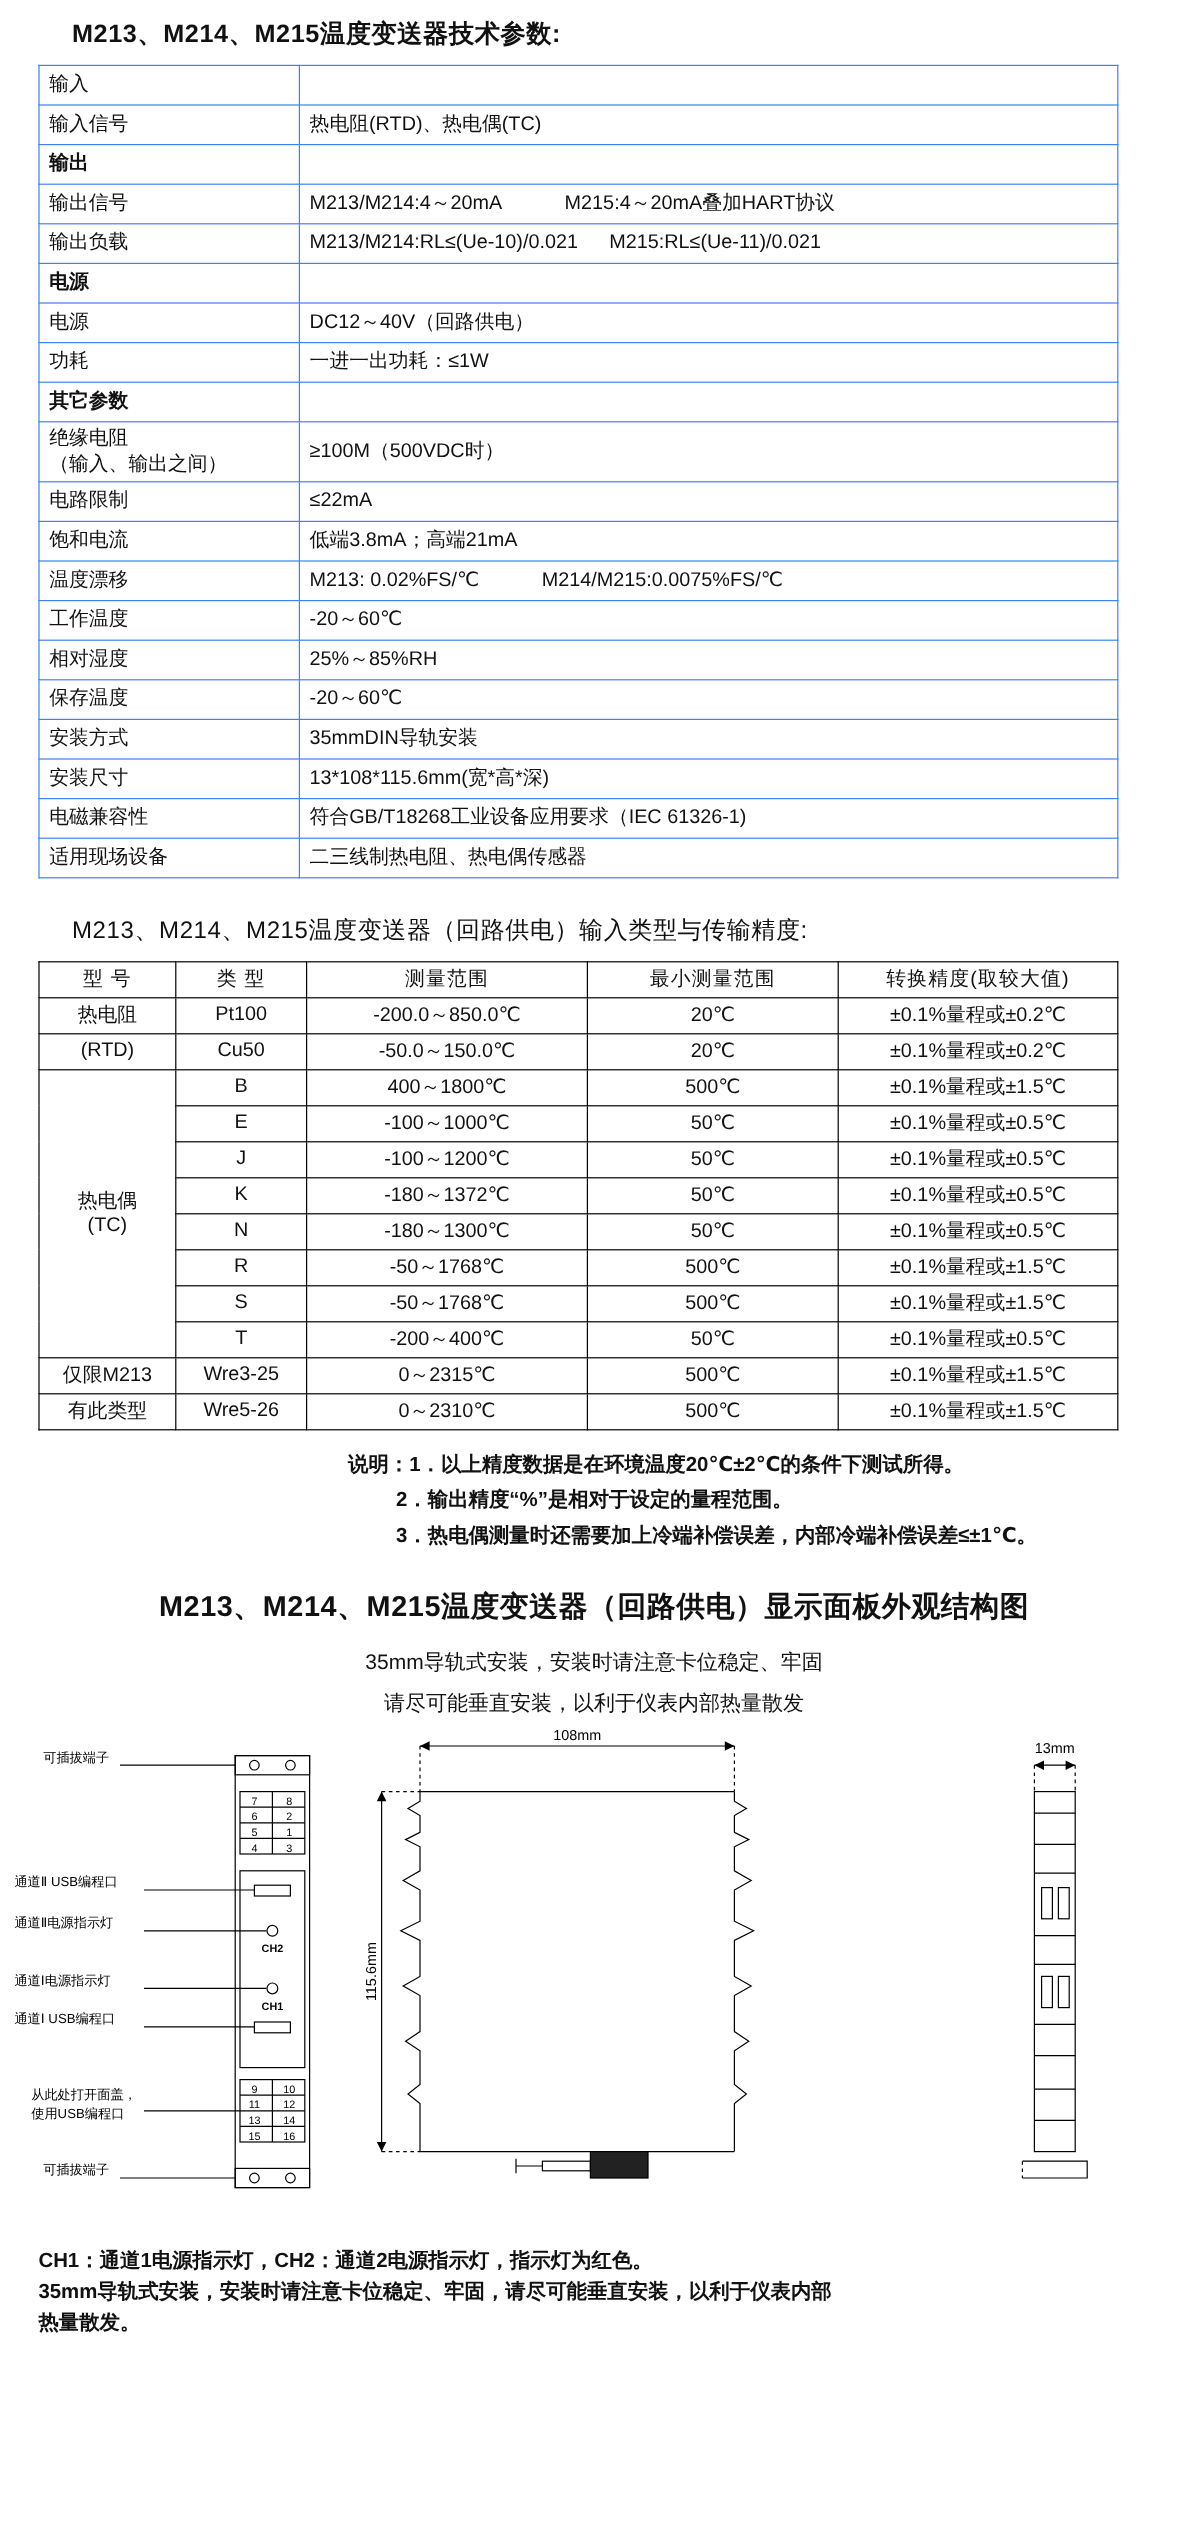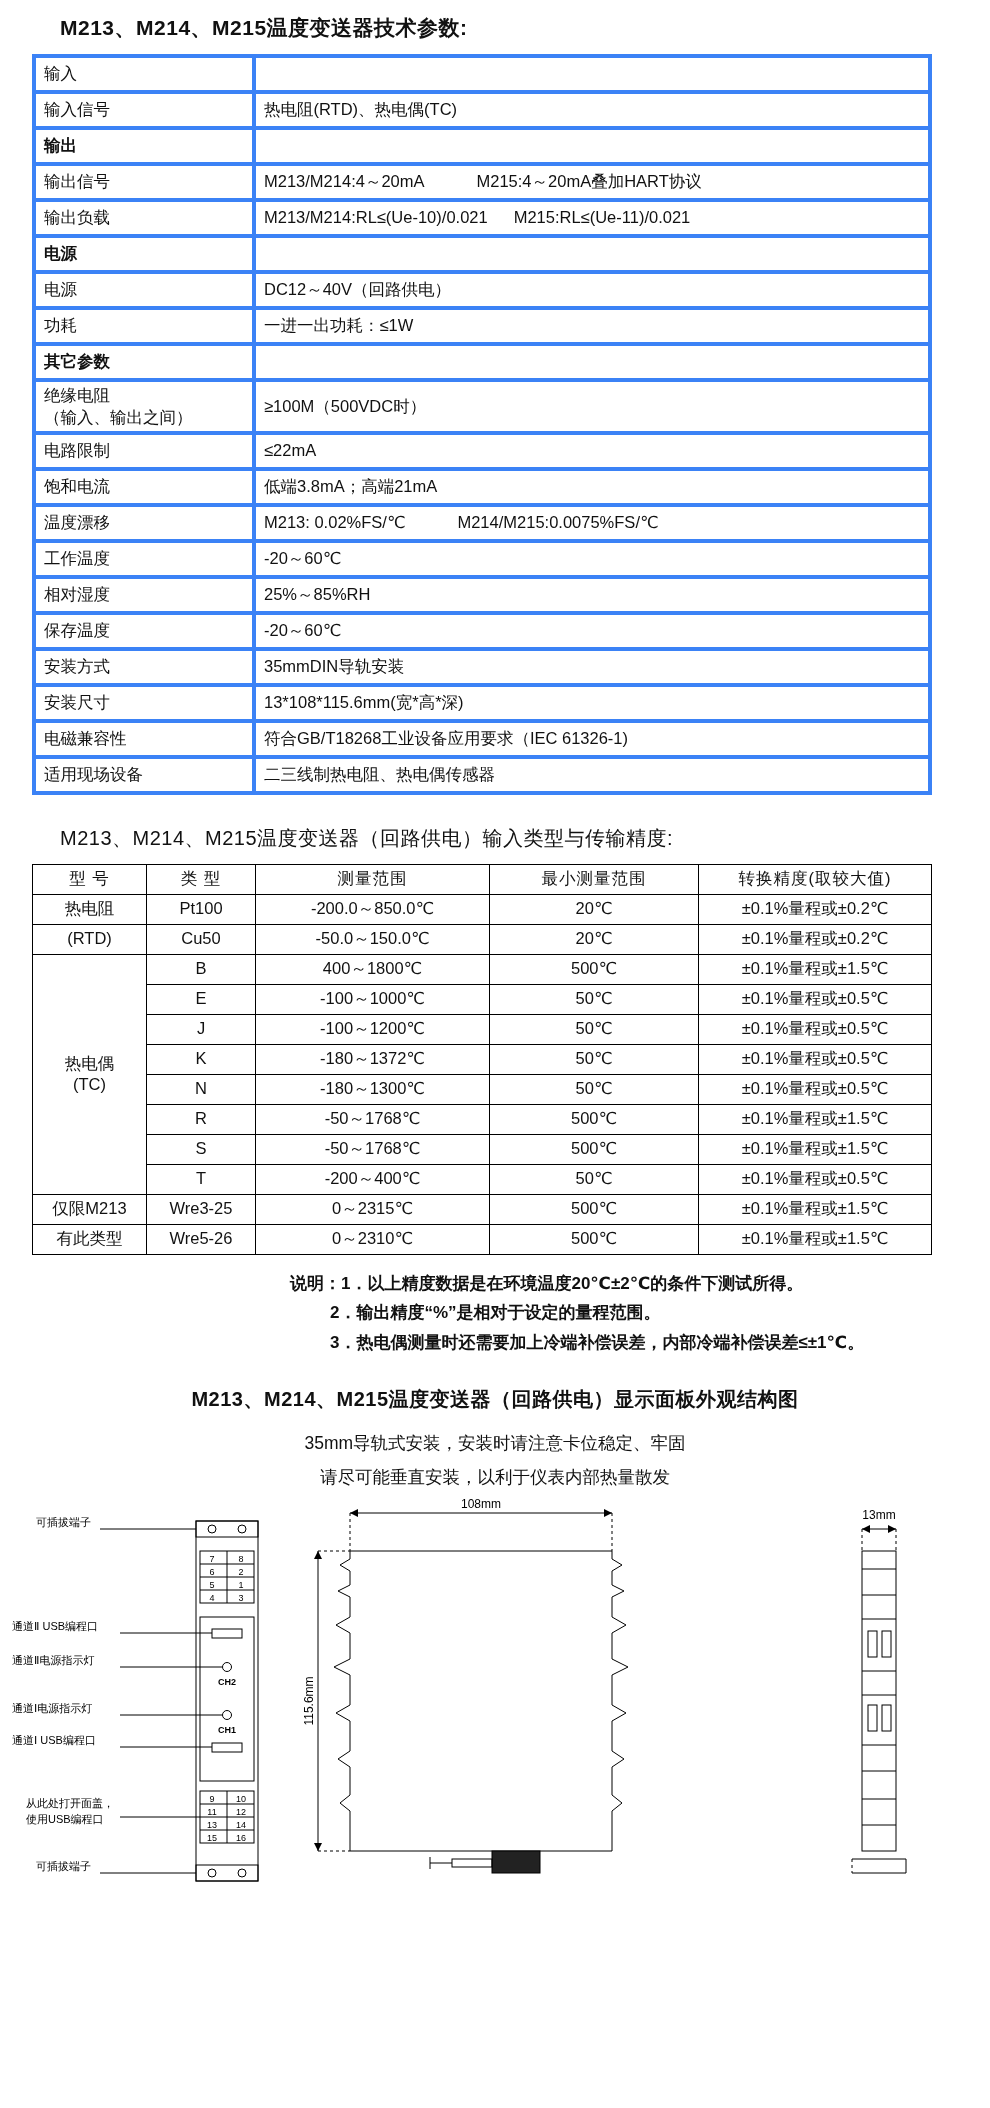--- a/index.html
+++ b/index.html
@@ -29,39 +29,39 @@
     margin: 14px 0 12px 60px;
     letter-spacing: 0.5px;
   }
   h2.section-title {
     font-size: 20px;
     font-weight: normal;
     margin: 30px 0 12px 60px;
     letter-spacing: 0.5px;
   }
   h3.section-title {
-    font-size: 20px;
+    font-size: 24px;
     font-weight: bold;
     margin: 28px 0 18px 0;
     text-align: center;
     letter-spacing: 0.5px;
   }
 
   
   table {
     border-collapse: collapse;
     table-layout: fixed;
   }
   .spec-table {
     width: 900px;
     margin: 0 0 0 32px;
     font-size: 16.5px;
   }
   .spec-table td {
-    border: 4px solid #3b82f6;
+    border: 1px solid #3b82f6;
     padding: 4px 8px 5px 8px;
     height: 23px;
     vertical-align: middle;
     line-height: 1.25;
   }
   .spec-table td.label {
     width: 200px;
   }
   .spec-table tr.group td {
     font-weight: bold;
@@ -487,14 +487,19 @@
         <text x="227" y="186" text-anchor="middle" font-size="9" font-weight="bold">CH2</text>
         <text x="227" y="234" text-anchor="middle" font-size="9" font-weight="bold">CH1</text>
 
         <text x="481" y="9" text-anchor="middle" font-size="12">108mm</text>
         <text x="0" y="0" font-size="12" transform="translate(313,202) rotate(-90)" text-anchor="middle">115.6mm</text>
         <text x="879" y="20" text-anchor="middle" font-size="12">13mm</text>
       </g>
     </svg>
   </div>
 
+  <div class="footer">
+    <span class="line">CH1：通道1电源指示灯，CH2：通道2电源指示灯，指示灯为红色。</span>
+    <span class="line">35mm导轨式安装，安装时请注意卡位稳定、牢固，请尽可能垂直安装，以利于仪表内部</span>
+    <span class="line">热量散发。</span>
+  </div>
 
 </div>
 
 </body></html>

